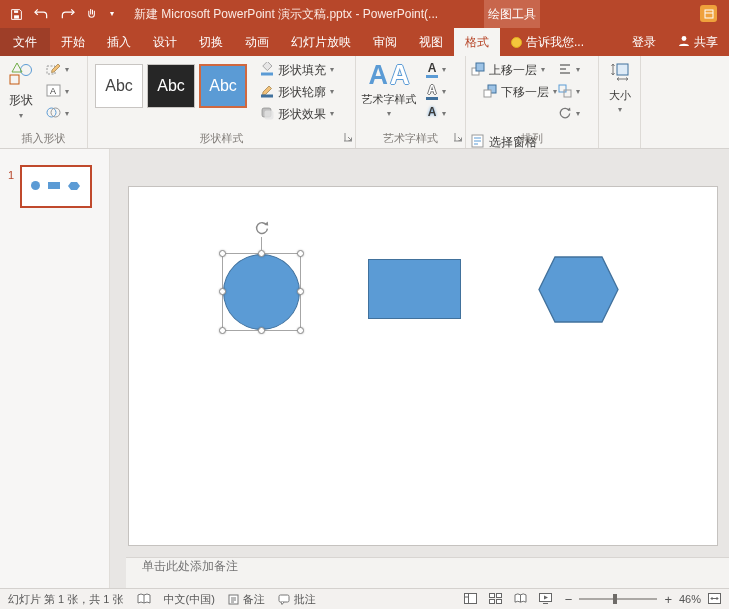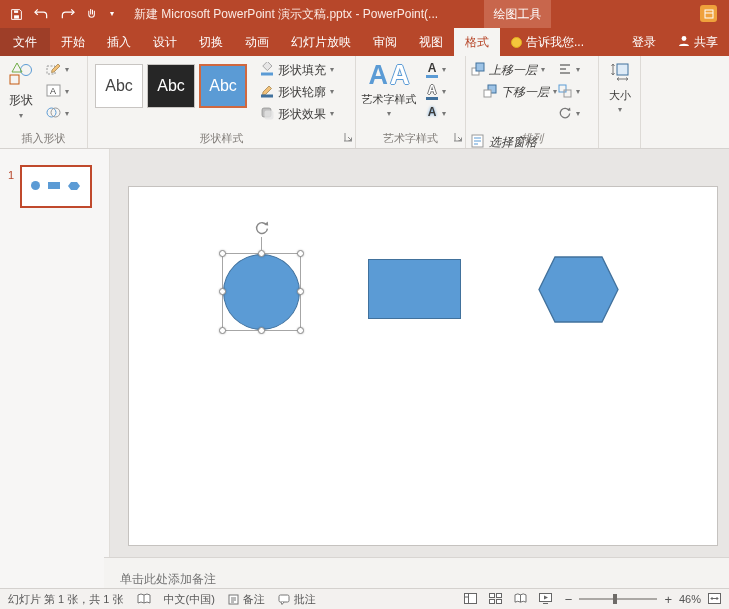--- a/index.html
+++ b/index.html
@@ -4,21 +4,21 @@
 <style>
   * { box-sizing: border-box; margin: 0; padding: 0; }
   body { font-family: "Liberation Sans", "DejaVu Sans", sans-serif; }
   .app { position: relative; width: 729px; height: 609px; background: #E8E6E4; overflow: hidden; font-size: 12px; }
 
   
   .titlebar { position: absolute; top:0; left:0; right:0; height:28px; background:#B7472A; color:#fff; display:flex; align-items:center; }
   .qat { display:flex; align-items:center; gap:11px; padding:0 10px; }
   .qat .ico { display:inline-flex; align-items:center; }
   .title-text { font-size:12px; white-space:nowrap; margin-left:10px; color:#FBEAE4; }
-  .context-group { position:absolute; left:484px; top:0; height:28px; width:67px; background:#C8664C; color:#fff; display:flex; align-items:center; justify-content:center; font-size:12px; }
+  .context-group { position:absolute; left:484px; top:0; height:28px; width:56px; background:#C8664C; color:#fff; display:flex; align-items:center; justify-content:center; font-size:12px; }
   .win-btn { position:absolute; right:12px; top:5px; width:17px; height:17px; background:#EFA13C; border-radius:3px; display:flex; align-items:center; justify-content:center; }
 
   
   .tabrow { position:absolute; top:28px; left:0; right:0; height:28px; background:#B7472A; display:flex; align-items:stretch; color:#fff; }
   .tab { display:flex; align-items:center; padding:0 11px; white-space:nowrap; cursor:default; }
   .tab.file { background:#9E3E28; padding:0 13px; }
   .tab.active { background:#F5F4F2; color:#B7472A; }
   .tab .bulb { width:11px; height:11px; border-radius:50%; background:#F5C63C; display:inline-block; margin-right:4px; border:1px solid #E3AE1F; }
   .tabrow .spacer { flex:1; }
   .person-ico { display:inline-block; margin-right:4px; }
@@ -56,21 +56,21 @@
 
   .sel-box { position:absolute; left:93px; top:66px; width:79px; height:78px; border:1px solid #A6A6A6; }
   .hnd { position:absolute; width:7px; height:7px; background:#fff; border:1px solid #8C8C8C; border-radius:50%; box-shadow:0 0 2px rgba(0,0,0,.25); }
   .h-nw{left:-4px;top:-4px} .h-n{left:calc(50% - 4px);top:-4px} .h-ne{right:-4px;top:-4px}
   .h-w{left:-4px;top:calc(50% - 4px)} .h-e{right:-4px;top:calc(50% - 4px)}
   .h-sw{left:-4px;bottom:-4px} .h-s{left:calc(50% - 4px);bottom:-4px} .h-se{right:-4px;bottom:-4px}
   .rot-line { position:absolute; left:calc(50% - .5px); top:-17px; width:1px; height:13px; background:#A6A6A6; }
   .rot-ico { position:absolute; left:calc(50% - 8px); top:-34px; }
 
   
-  .notes { position:absolute; left:104px; right:0; top:557px; height:31px; background:#F4F3F1; border-top:1px solid #D8D5D2; display:flex; align-items:flex-end; padding-left:16px; font-size:12px; color:#737373; }
+  .notes { position:absolute; left:126px; right:0; top:557px; height:31px; background:#F4F3F1; border-top:1px solid #D8D5D2; display:flex; align-items:flex-start; padding-left:16px; font-size:12px; color:#737373; }
 
   
   .statusbar { position:absolute; left:0; right:0; bottom:0; height:21px; background:#F3F1EF; border-top:1px solid #D4D1CE; display:flex; align-items:center; font-size:11px; color:#555; padding:0 8px; gap:13px; }
   .sb-item { display:flex; align-items:center; gap:4px; white-space:nowrap; }
   .views { display:flex; align-items:center; gap:12px; margin-left:auto; }
   .zoom { display:flex; align-items:center; gap:7px; }
   .zoom-track { position:relative; width:78px; height:2px; background:#ABA8A5; }
   .zoom-thumb { position:absolute; left:34px; top:-4px; width:4px; height:10px; background:#6E6B68; }
   .zbtn { font-size:13px; color:#555; line-height:1; }
 </style>
@@ -266,21 +266,21 @@
       </div>
       <div class="rgroup-label">艺术字样式</div>
       <span class="dlg">
         <svg width="9" height="9" viewBox="0 0 9 9">
             <path d="M1 0 v8 M0 8 h8" stroke="#8A8A8A" fill="none"></path>
             <path d="M4 4 l3.5 3.5 M7.5 4.5 v3 h-3" stroke="#8A8A8A" fill="none"></path>
           </svg>
       </span>
     </div>
 
-    <div class="rgroup" style="left:466px;width:133px;font-style:italic;">
+    <div class="rgroup" style="left:466px;width:133px;">
       <div class="rbtn" style="left:5px;top:4px;">
         <span>
           <svg width="14" height="14" viewBox="0 0 14 14">
               <rect x="1" y="6" width="7" height="7" fill="#fff" stroke="#999"></rect>
               <rect x="5" y="1" width="8" height="8" fill="#9DC3E6" stroke="#41719C"></rect>
             </svg>
         </span>
         <span>上移一层</span>
         <span class="dd">▾</span>
       </div>

